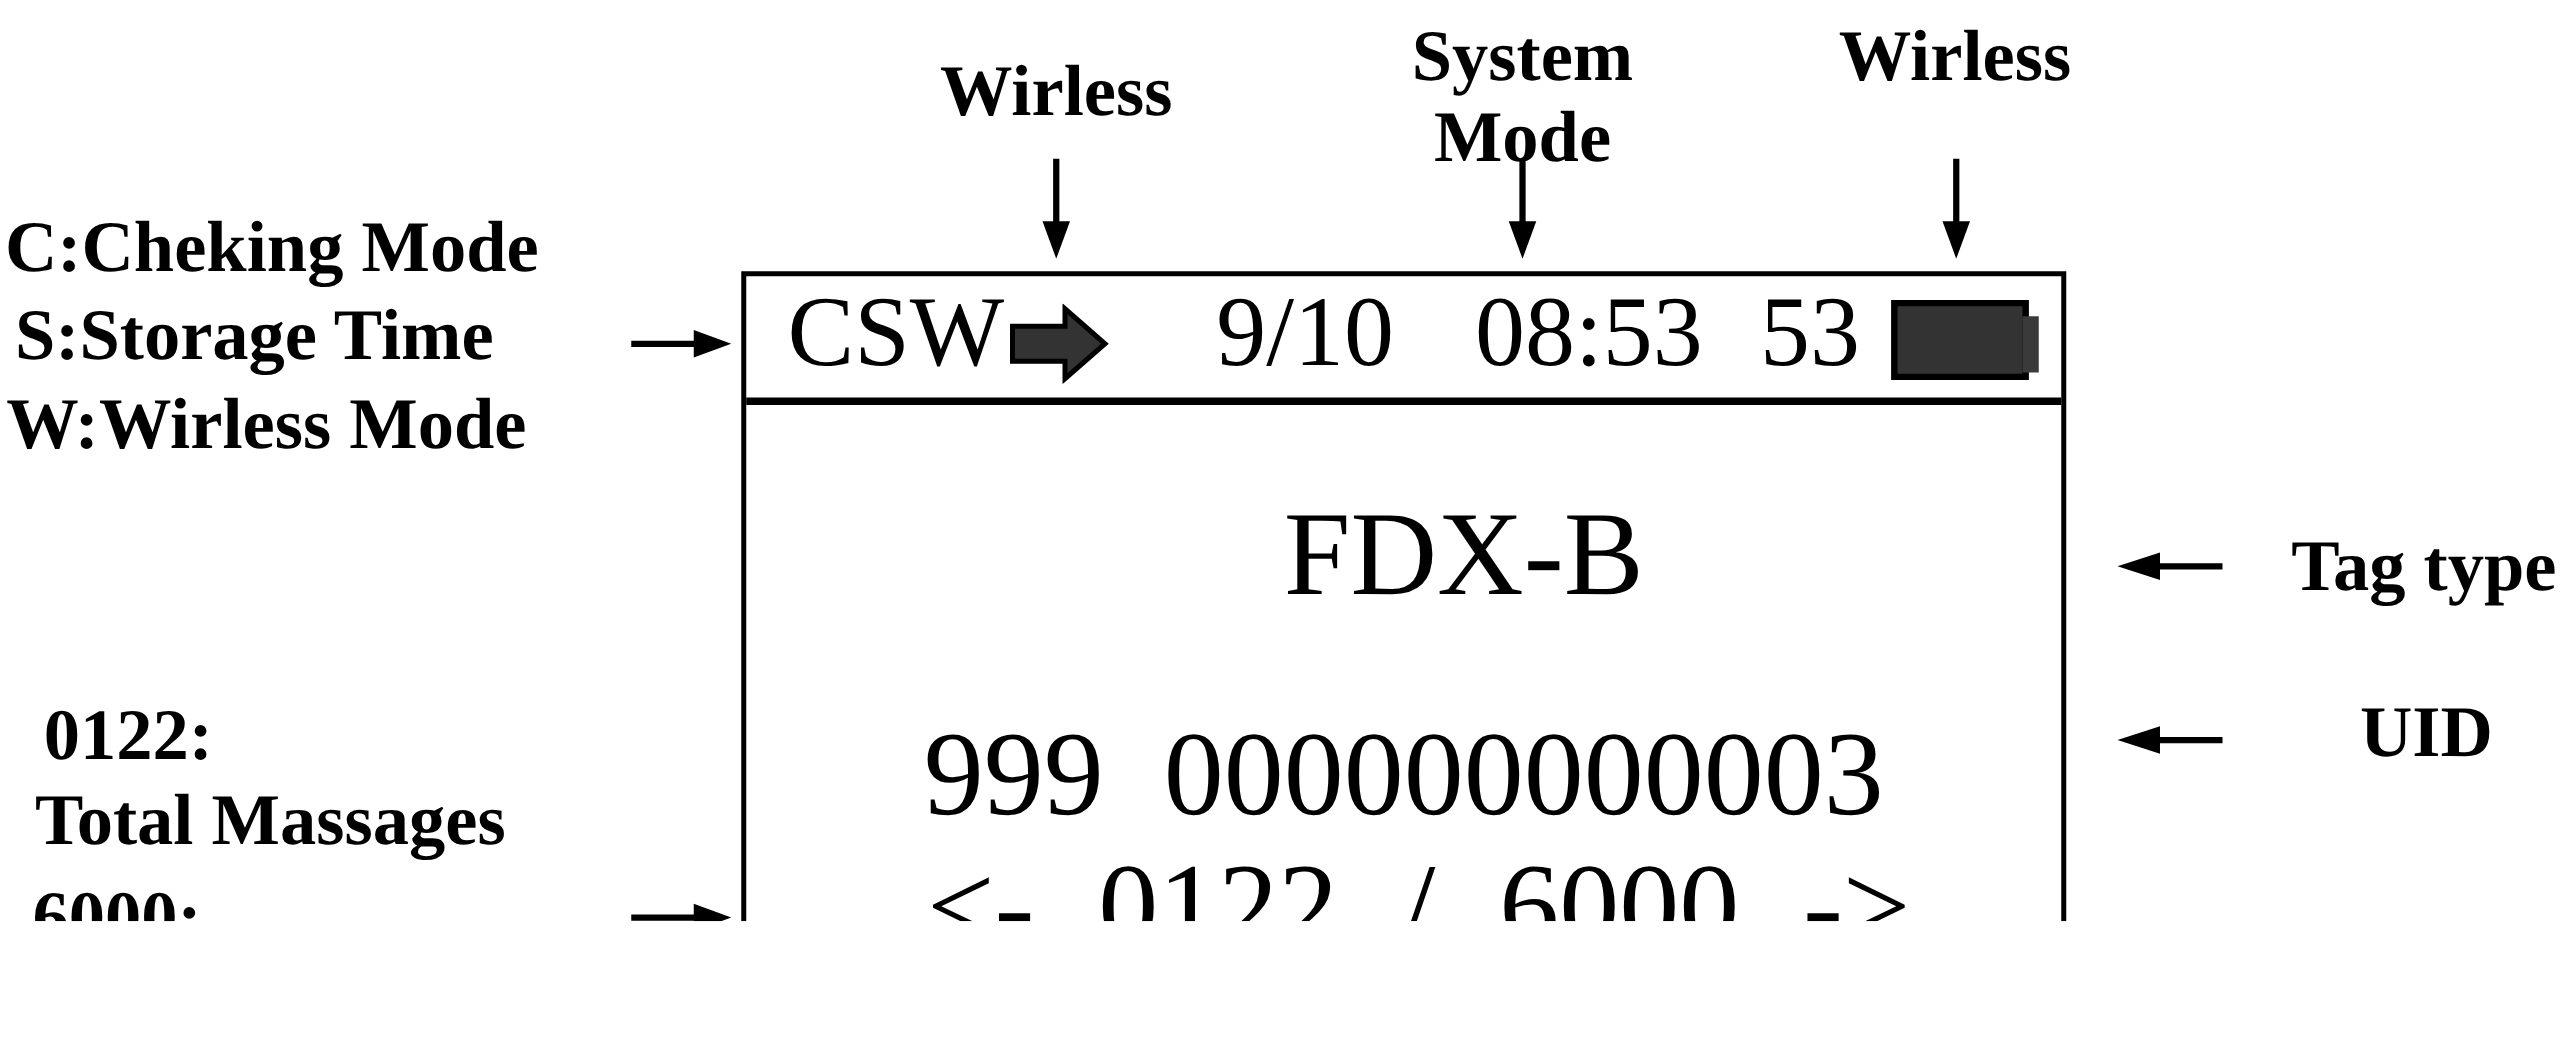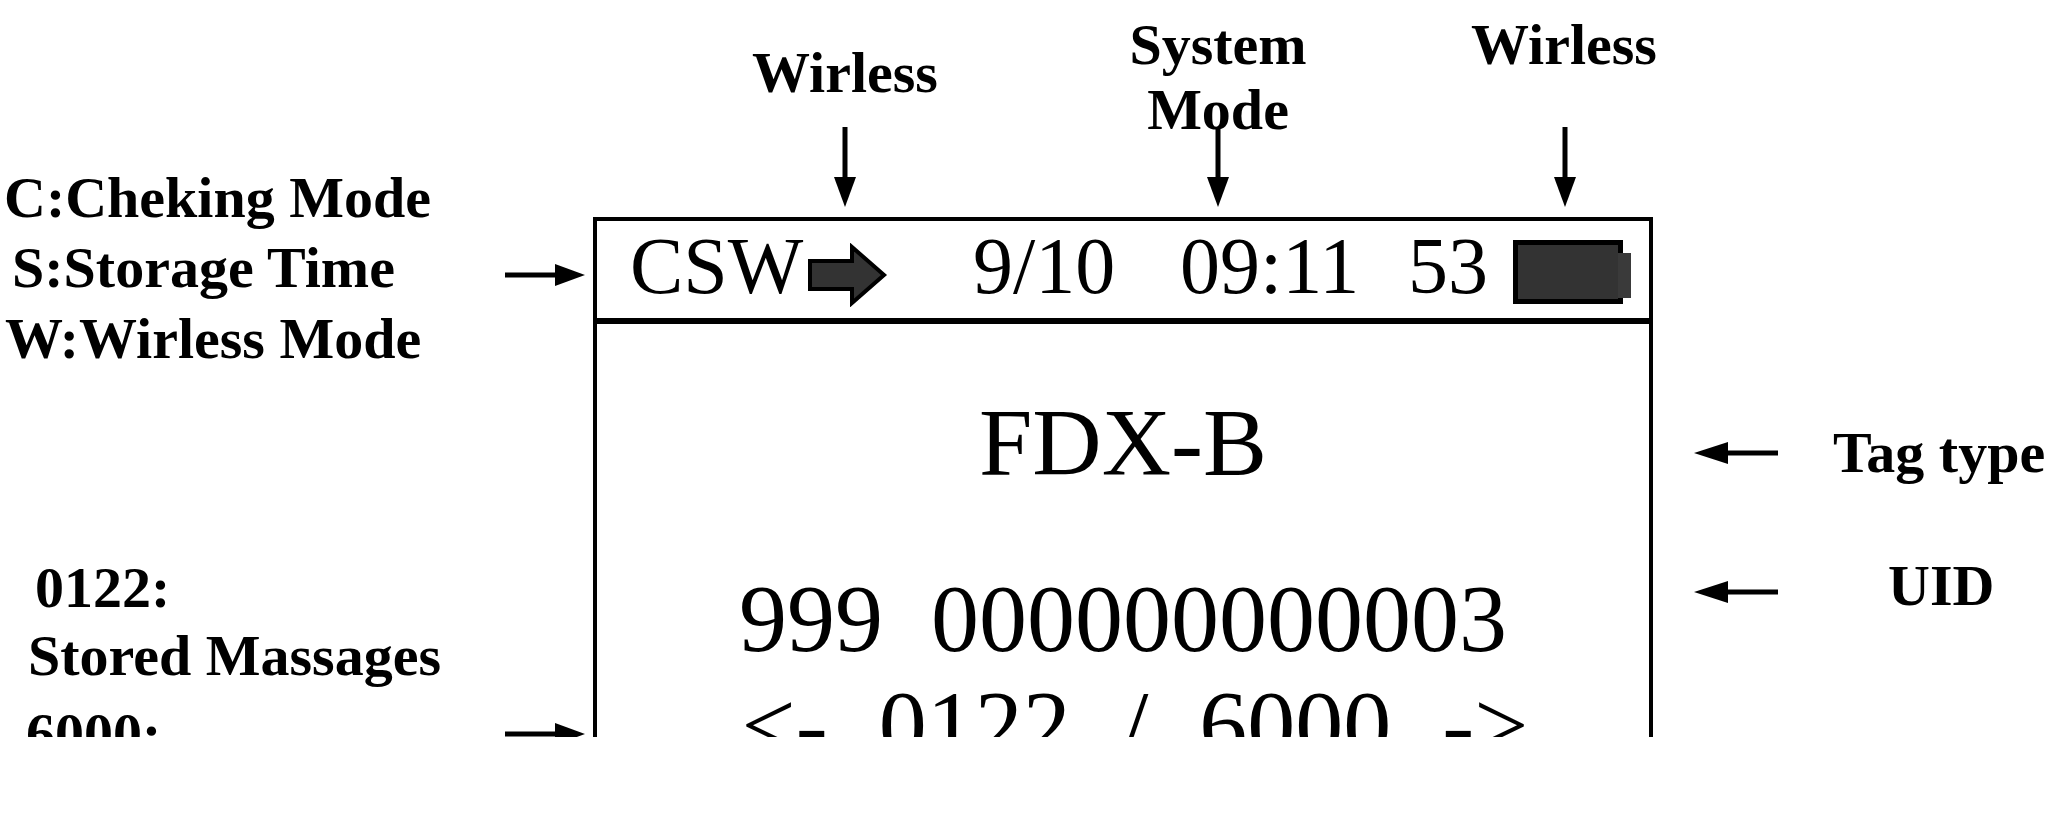--- a/index.html
+++ b/index.html
@@ -78,21 +78,21 @@
   <div class="ann" style="left:12px; top:239px;">S:Storage Time</div>
   <div class="ann" style="left:5px; top:310px;">W:Wirless Mode</div>
   <div class="arr" style="left:503px; top:257px;">
     <svg width="82" height="36" viewBox="0 0 82 36">
       <line x1="2" y1="18" x2="56" y2="18" stroke="#000" stroke-width="5"></line>
       <polygon points="82,18 52,7 52,29" fill="#000"></polygon>
     </svg>
   </div>
 
   <div class="ann" style="left:35px; top:559px;">0122:</div>
-  <div class="ann" style="left:28px; top:627px;">Stored Massages</div>
+  <div class="ann" style="left:28px; top:627px;">Total Massages</div>
   <div class="ann" style="left:26px; top:705px;">6000:</div>
   <div class="arr" style="left:503px; top:716px;">
     <svg width="82" height="36" viewBox="0 0 82 36">
       <line x1="2" y1="18" x2="56" y2="18" stroke="#000" stroke-width="5"></line>
       <polygon points="82,18 52,7 52,29" fill="#000"></polygon>
     </svg>
   </div>
 
   <div class="arr" style="left:1674px; top:435px;">
     <svg width="106" height="36" viewBox="0 0 106 36">
@@ -113,26 +113,26 @@
   <div class="disp">
 
     <div class="statusbar">
       <div class="stext" style="left:33px; top:5px;">CSW</div>
       <div class="arr" style="left:211px; top:22px;">
         <svg width="80" height="64" viewBox="0 0 80 64">
           <polygon points="2,18 44,18 44,4 76,32 44,60 44,46 2,46" fill="#333333" stroke="#000" stroke-width="4" stroke-linejoin="miter"></polygon>
         </svg>
       </div>
       <div class="stext" style="left:376px; top:5px;">9/10</div>
-      <div class="stext" style="left:583px; top:5px;">09:11</div>
+      <div class="stext" style="left:583px; top:5px;">08:53</div>
       <div class="stext" style="left:811px; top:5px;">53</div>
       <div class="battery">
         <div class="battery-terminal"></div>
       </div>
     </div>
 
-    <div class="dtext" style="top:174px;">FDX-B</div>
+    <div class="dtext" style="top:174px;padding-left:48px;">FDX-B</div>
     <div class="dtext" style="top:305px;margin-top:45px;">999  000000000003</div>
     <div class="dtext counter-row" style="top:456px;padding-left:12px;">&lt;- 0122 / 6000 -&gt;</div>
 
   </div>
 
 </div>
 
 </body></html>

